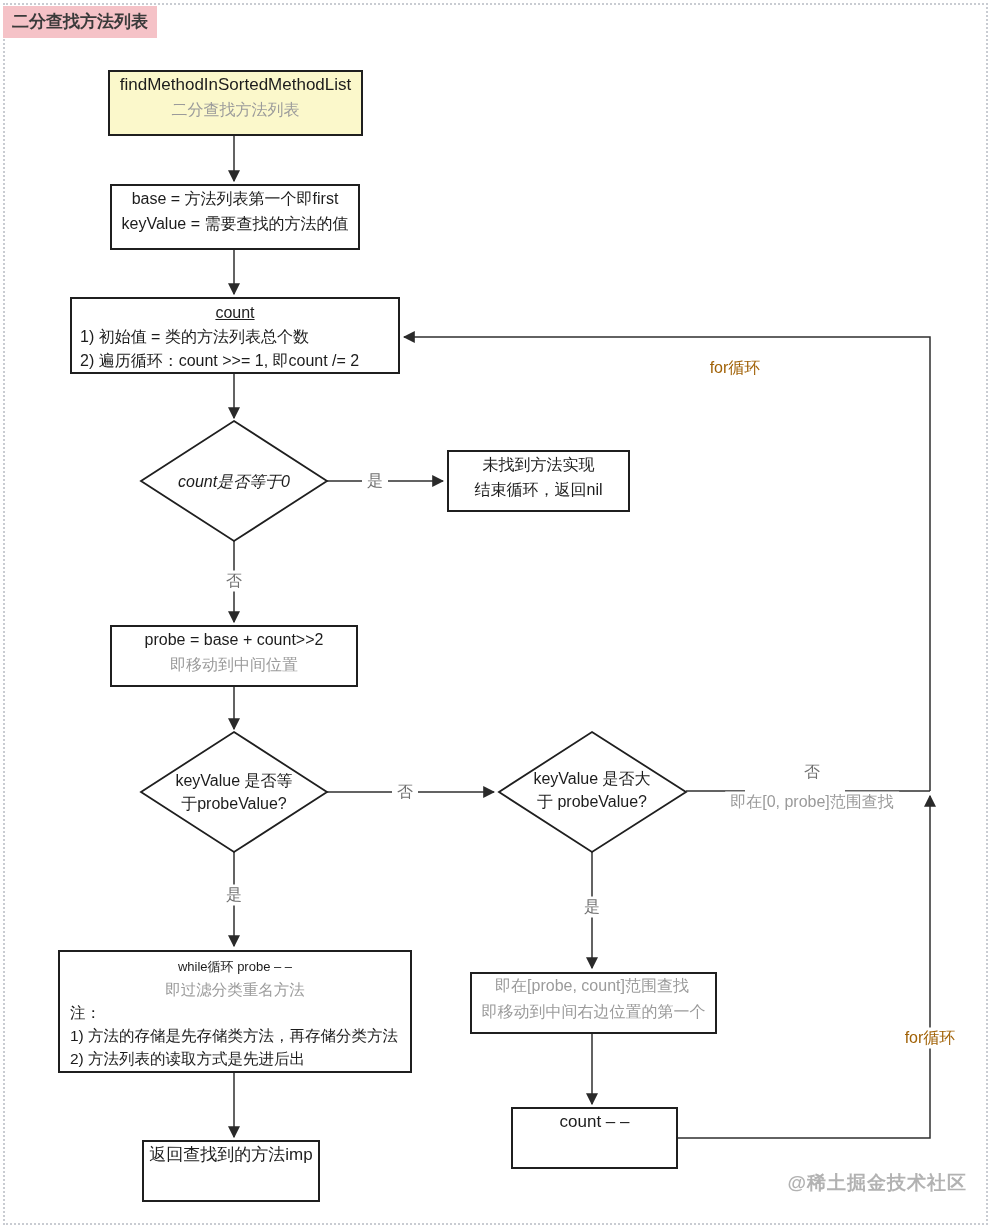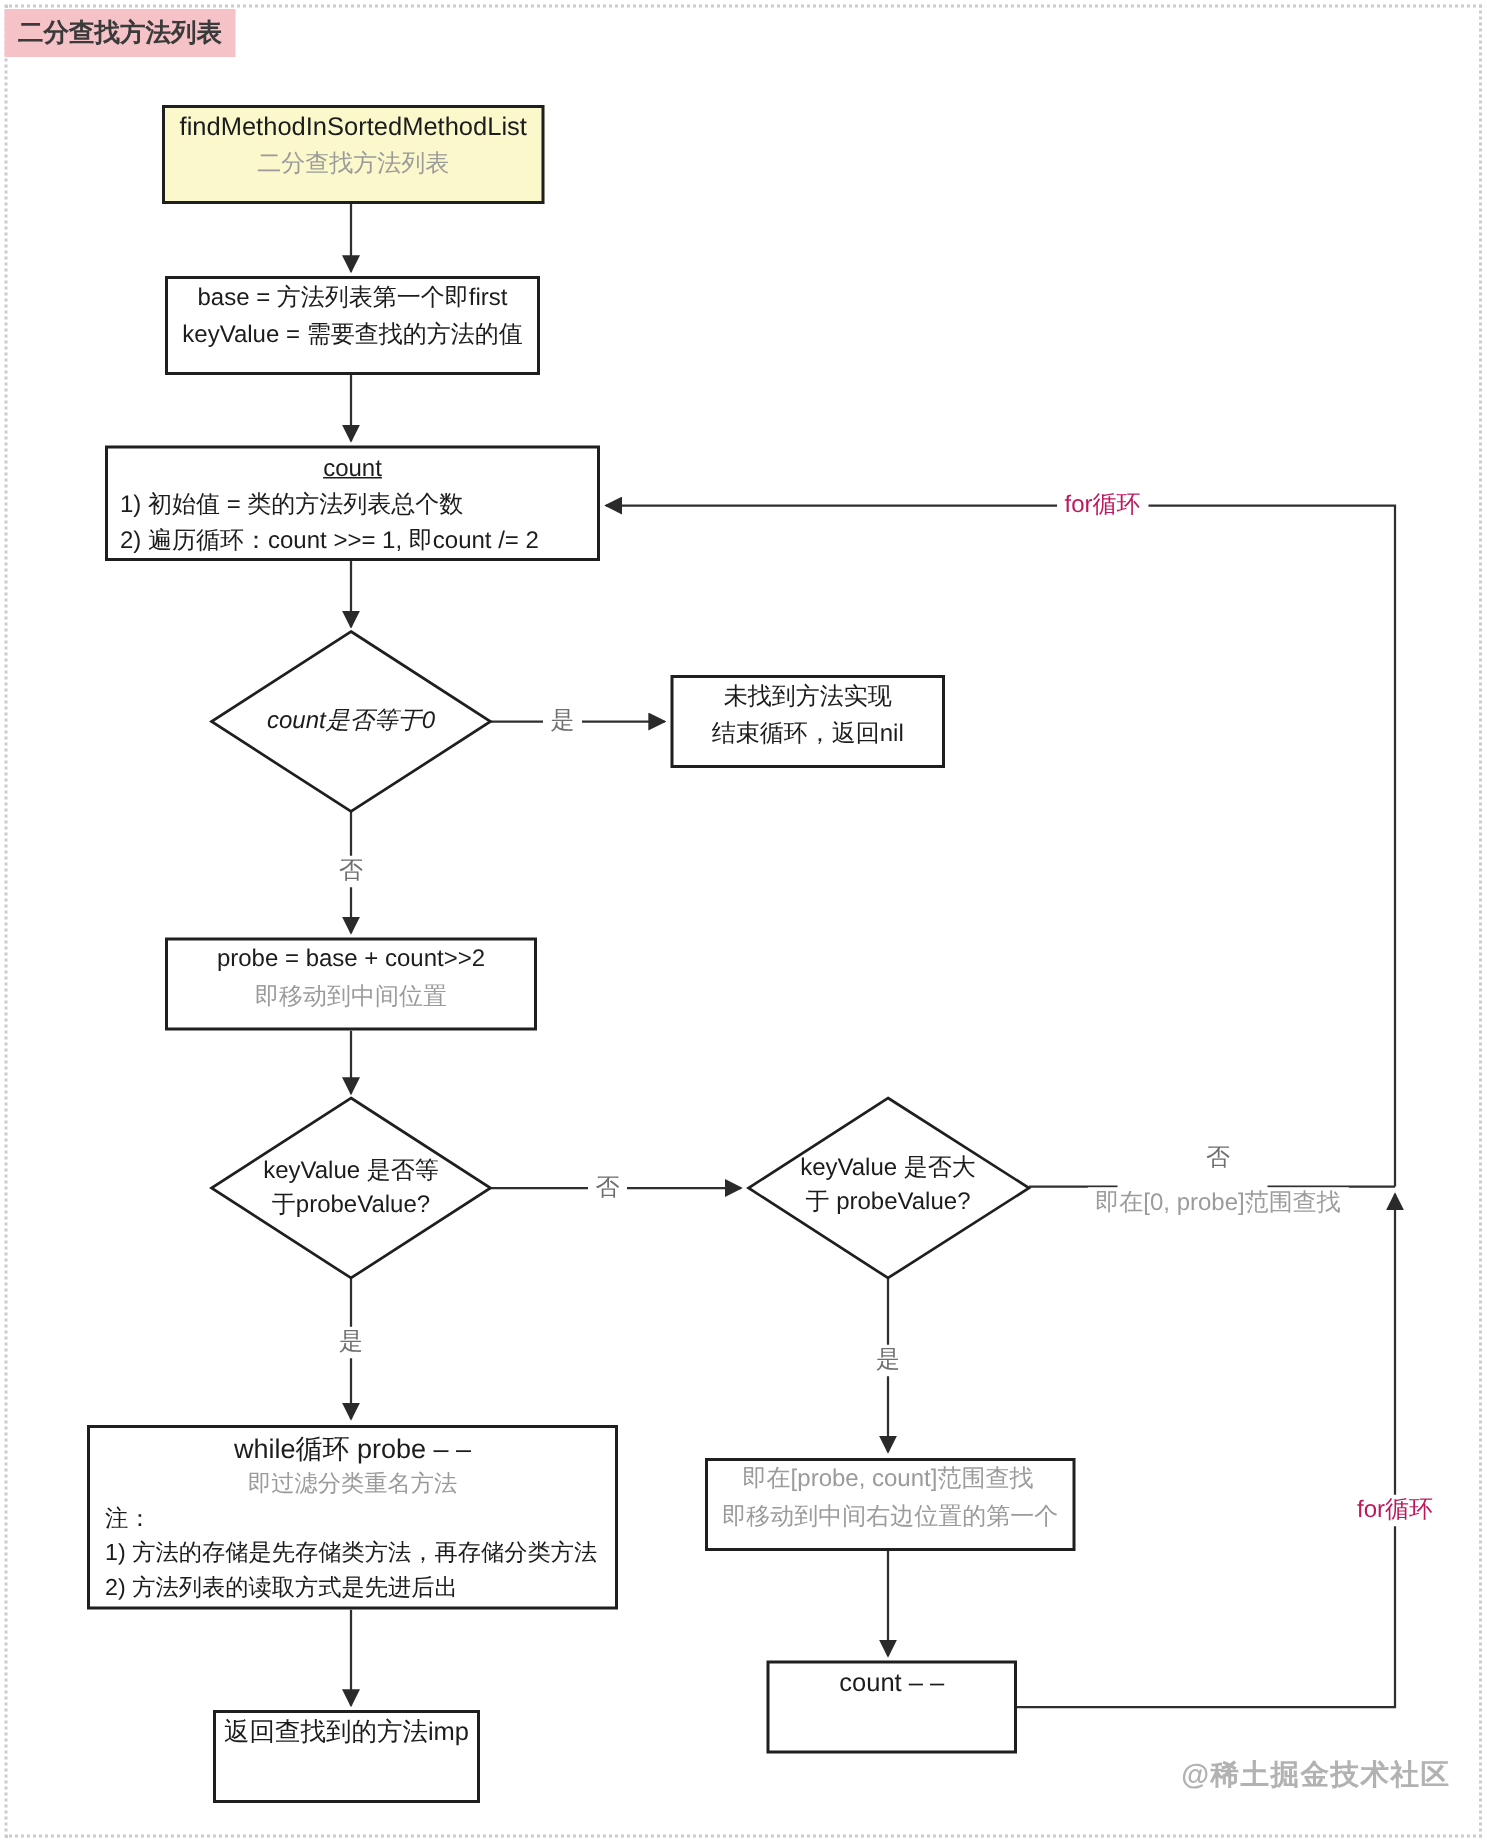--- a/index.html
+++ b/index.html
@@ -18,32 +18,32 @@
     position:absolute; background:#fff; border:2px solid #1f1f1f; box-sizing:border-box;
     display:flex; flex-direction:column; justify-content:flex-start; align-items:center;
     text-align:center; font-size:16px; line-height:25px; z-index:2;
   }
   .box.start { background:#fbf8cb; }
   .box.start .t1 { font-size:17px; }
   .muted { color:#9b9b9b; }
   .count-box { align-items:stretch; text-align:left; padding:2px 8px; line-height:24px; }
   .count-box .t1 { text-align:center;text-decoration:underline; }
   .while-box { align-items:stretch; text-align:left; padding:3px 10px; line-height:23px; font-size:15.5px; }
-  .while-box .t1 { text-align:center; font-size:18px; }
+  .while-box .t1 { text-align:center; font-size:13px; }
   .while-box .t2 { text-align:center; }
   .dtext {
     position:absolute; transform:translate(-50%,-50%); text-align:center;
     font-size:16px; line-height:23px; white-space:nowrap; z-index:2;
   }
   .elabel {
     position:absolute; transform:translate(-50%,-50%); font-size:16px; color:#6f6f6f;
     background:#fff; padding:0 5px; white-space:nowrap; z-index:3;
   }
   .elabel.sub { color:#9b9b9b; }
-  .elabel.floop { color:#be185d; }
+  .elabel.floop { color:#a16207;margin-top:31px; }
   .watermark {
     position:absolute; right:24px; top:1170px; font-size:19px; color:#b2b2b2;
     font-weight:600; letter-spacing:1px; z-index:2;margin-left:32px;
   }
 </style>
 </head>
 <body>
 
 <div class="canvas">
   <div class="page-border"></div>

